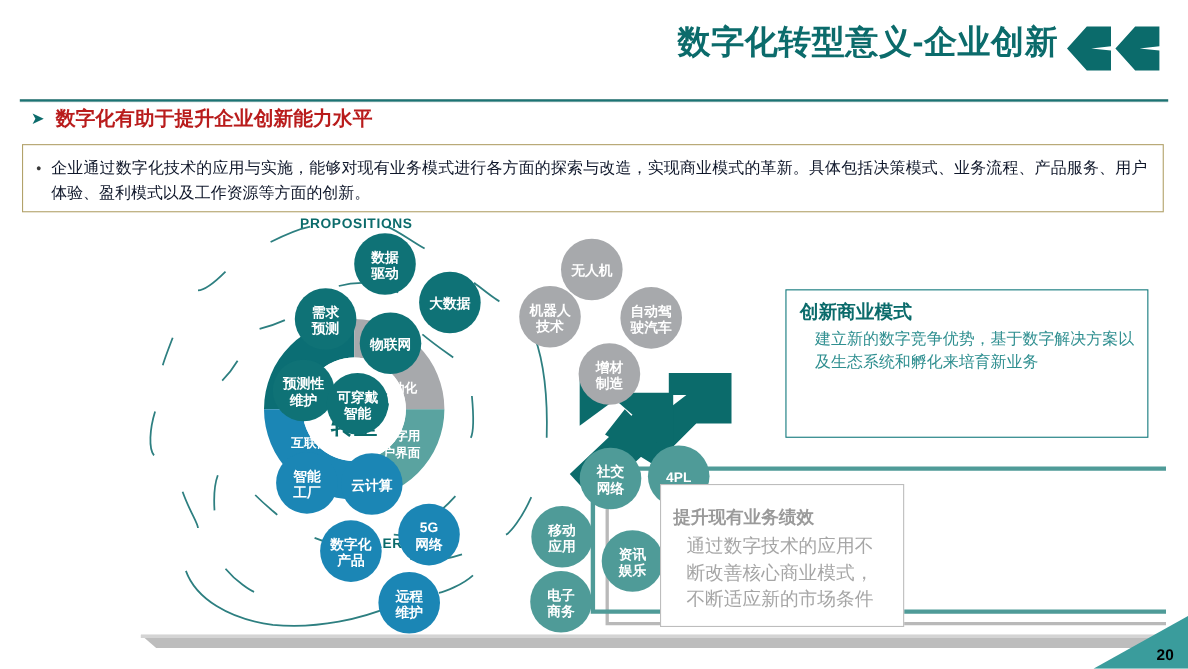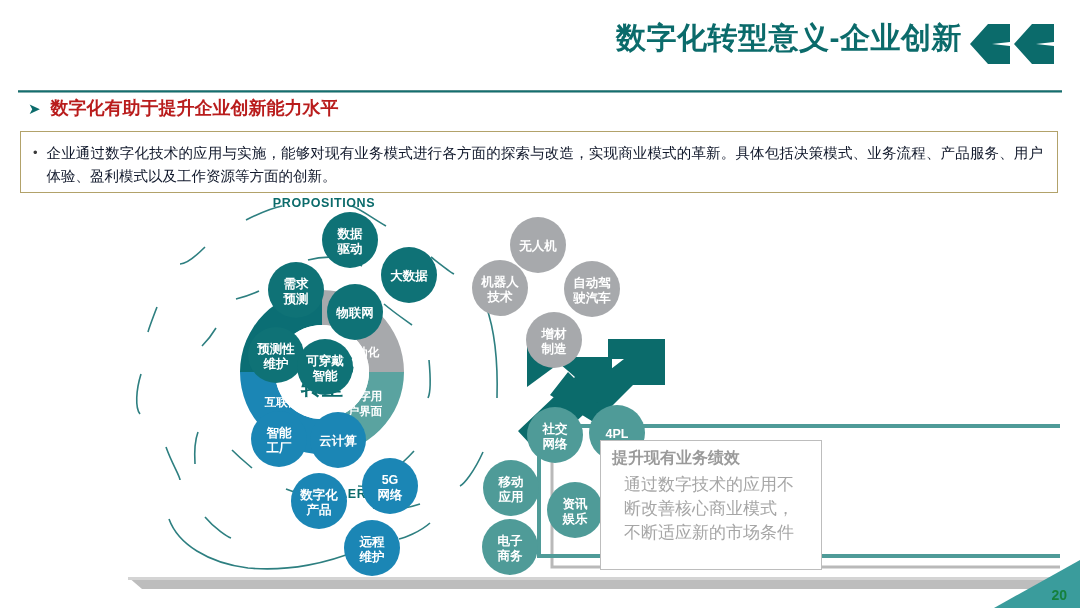--- a/index.html
+++ b/index.html
@@ -51,28 +51,28 @@
     border:1.6px solid #12797c;background:#fff;box-sizing:border-box;padding:8px 12px;
   }
   .card-top h4{margin:0 0 4px 0;font-size:17px;font-weight:bold;color:#0b6b6b;}
   .card-top p{margin:0 0 0 14px;font-size:14.5px;line-height:1.42;color:#2f8f90;}
   .mid-label{
     position:absolute;left:611px;top:413px;
     font-size:16px;font-weight:bold;color:#b4b4b4;white-space:nowrap;
   }
   .card-bot{
     position:absolute;left:600px;top:440px;width:222px;height:130px;
-    border:1.3px solid #bdbdbd;background:#fff;box-sizing:border-box;padding:7px 11px;
+    border:1.3px solid #bdbdbd;background:#fff;box-sizing:border-box;padding:19px 11px;
   }
   .card-bot h4{margin:0 0 4px 0;font-size:16px;font-weight:bold;color:#9a9a9a;}
   .card-bot p{margin:0 0 0 12px;font-size:17px;line-height:1.42;color:#a6a6a6;}
   
   .corner{position:absolute;right:0;bottom:0;width:86px;height:48px;}
   .pagenum{
-    position:absolute;right:13px;bottom:5px;color:#15803d;font-size:14px;font-weight:bold;
+    position:absolute;right:13px;bottom:5px;color:#000000;font-size:14px;font-weight:bold;
   }
 </style>
 </head>
 <body>
 
 <div class="slide-title">数字化转型意义-企业创新</div>
 
 <svg class="chevrons" viewBox="0 0 92 44">
   <polygon points="40,2 40,20 22,22 40,24 40,42 18,42 0,22 18,2" fill="#0b6b6b"></polygon>
   <polygon points="84,2 84,20 66,22 84,24 84,42 62,42 44,22 62,2" fill="#0b6b6b"></polygon>
@@ -263,20 +263,24 @@
         </g>
         <g>
           <circle cx="510" cy="355" r="28" fill="#4f9b98"></circle>
           <text class="nlab" x="510" y="353" font-size="12.5">电子</text>
           <text class="nlab" x="510" y="368" font-size="12.5">商务</text>
         </g>
       </g>
   </svg>
 
 
+  <div class="card-top" style="top:71px">
+    <h4>创新商业模式</h4>
+    <p>建立新的数字竞争优势，基于数字解决方案以及生态系统和孵化来培育新业务</p>
+  </div>
 
 
   <div class="card-bot" style="top:248px">
     <h4>提升现有业务绩效</h4>
     <p>通过数字技术的应用不断改善核心商业模式，不断适应新的市场条件</p>
   </div>
 </div>
 
 <svg class="corner" viewBox="0 0 86 48">
   <polygon points="86,0 86,48 0,48" fill="#3a9c9c"></polygon>

